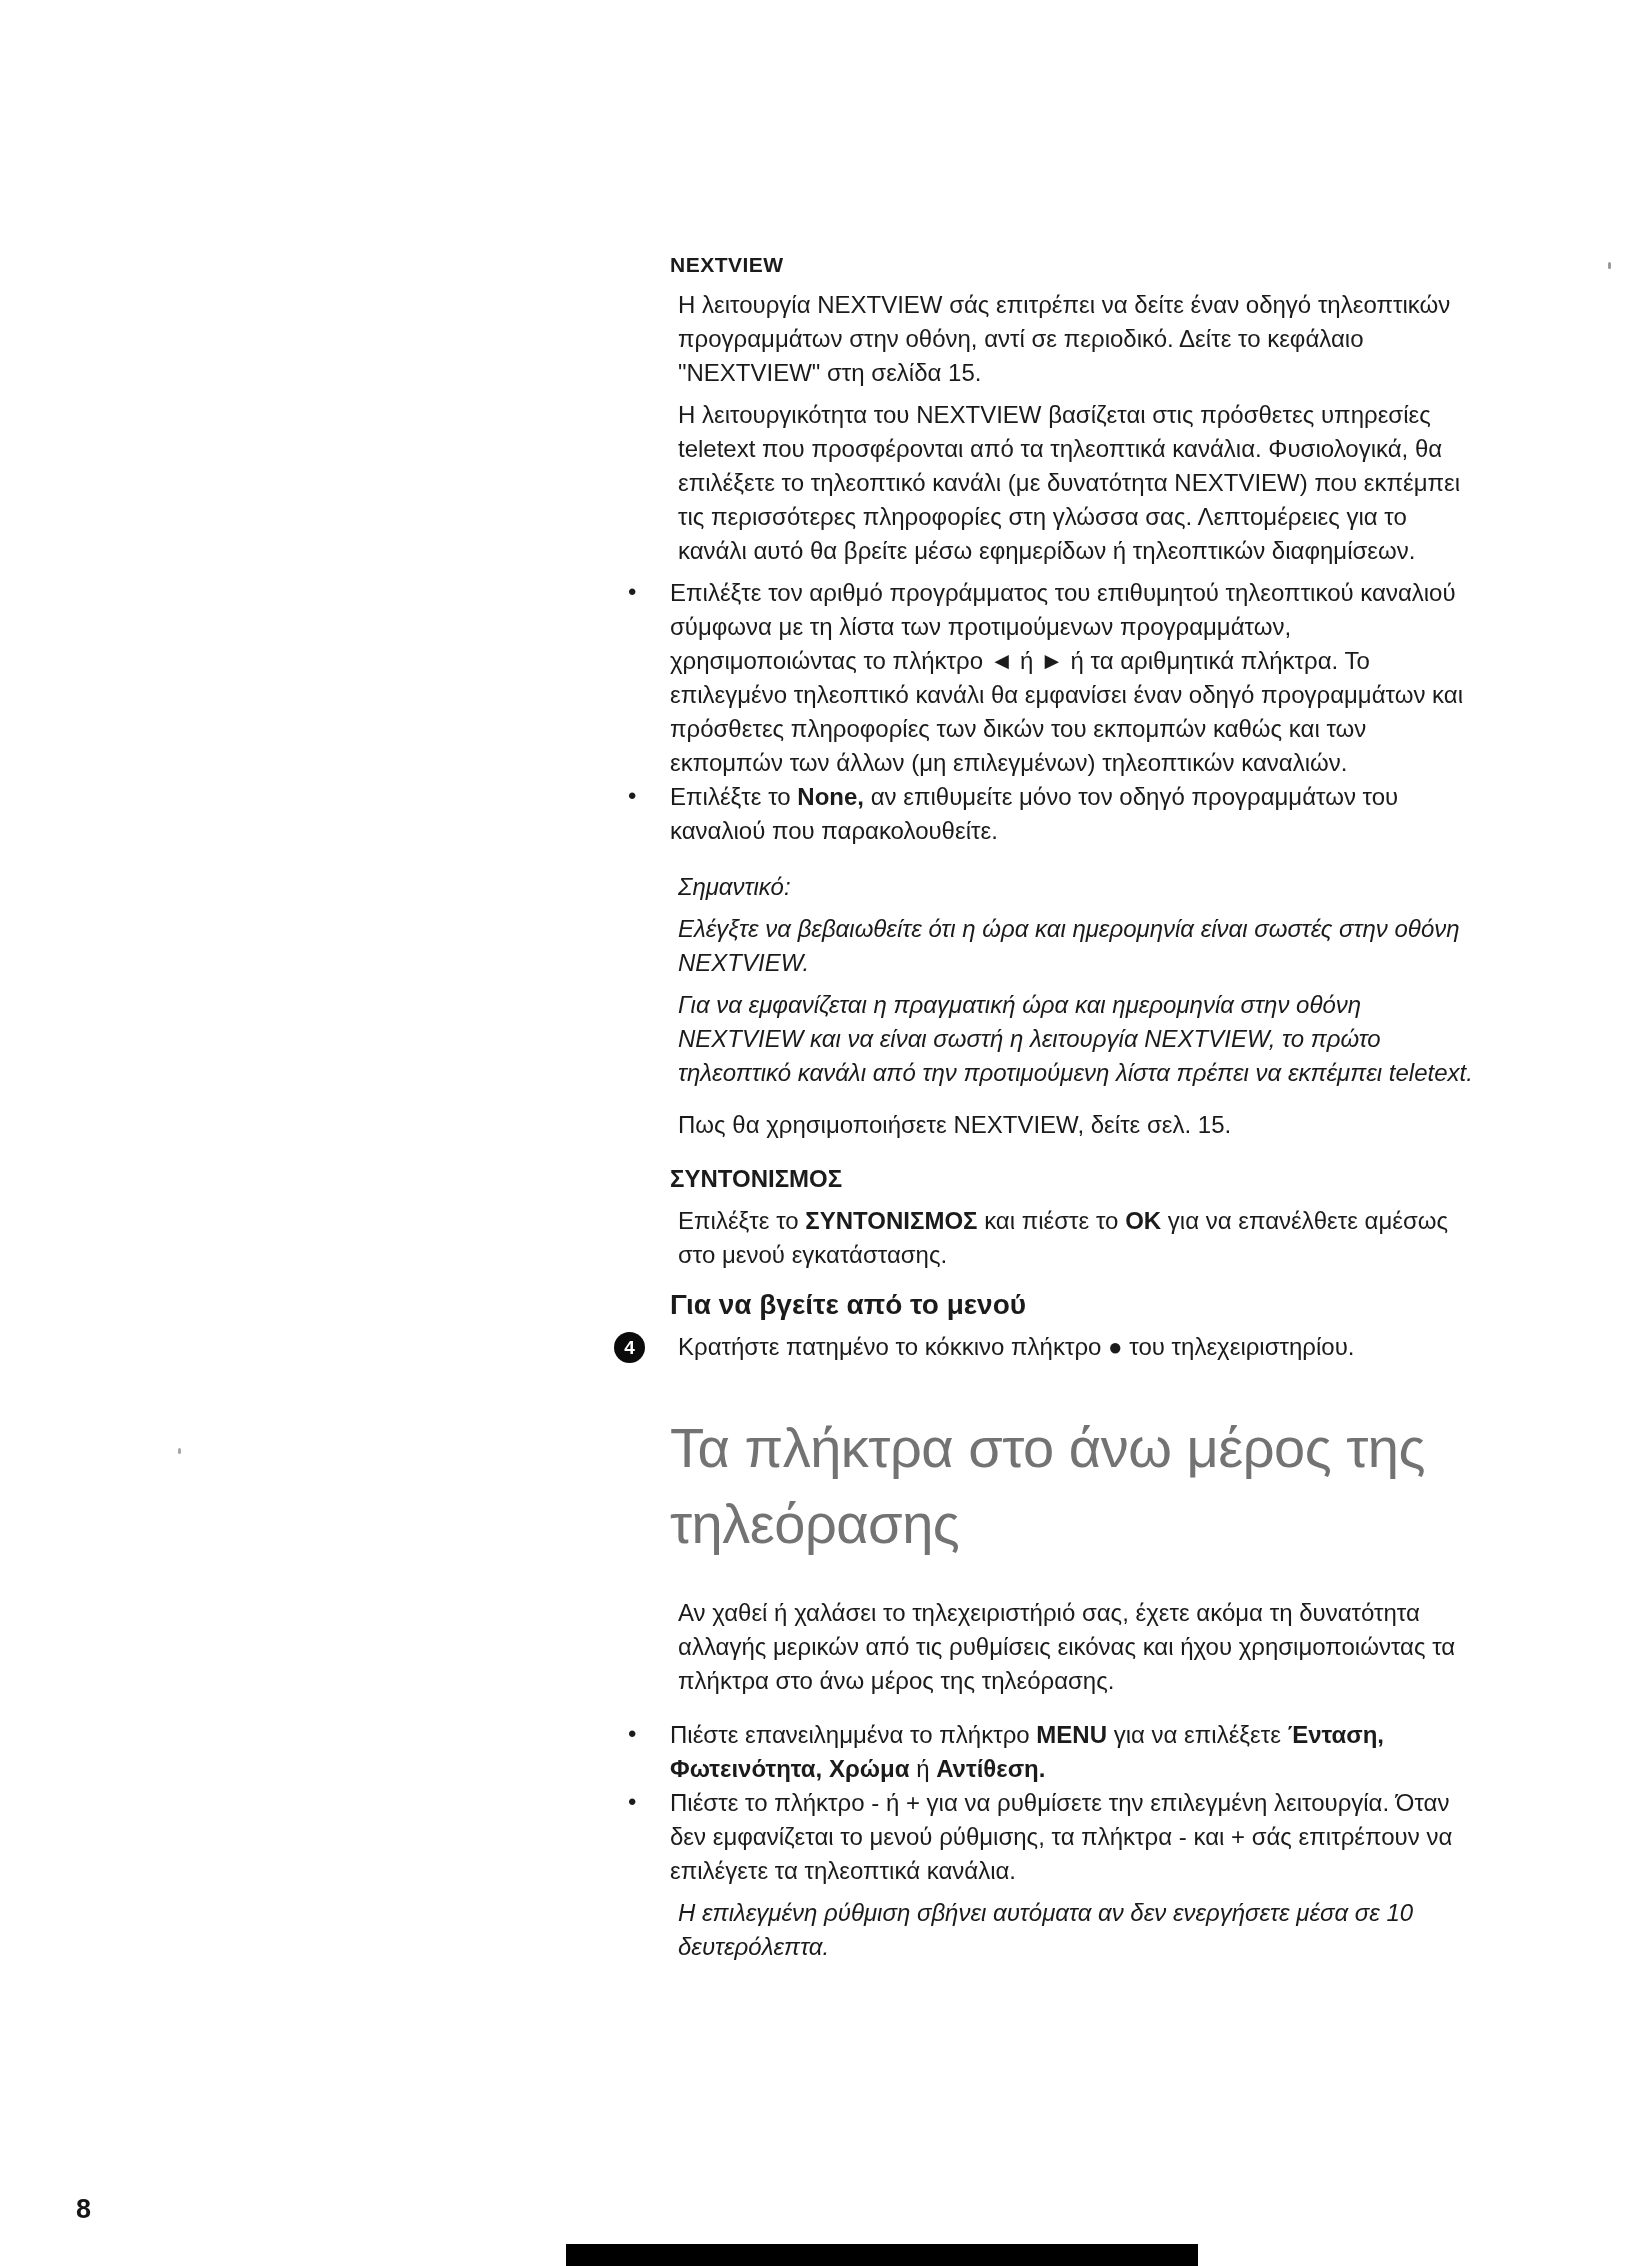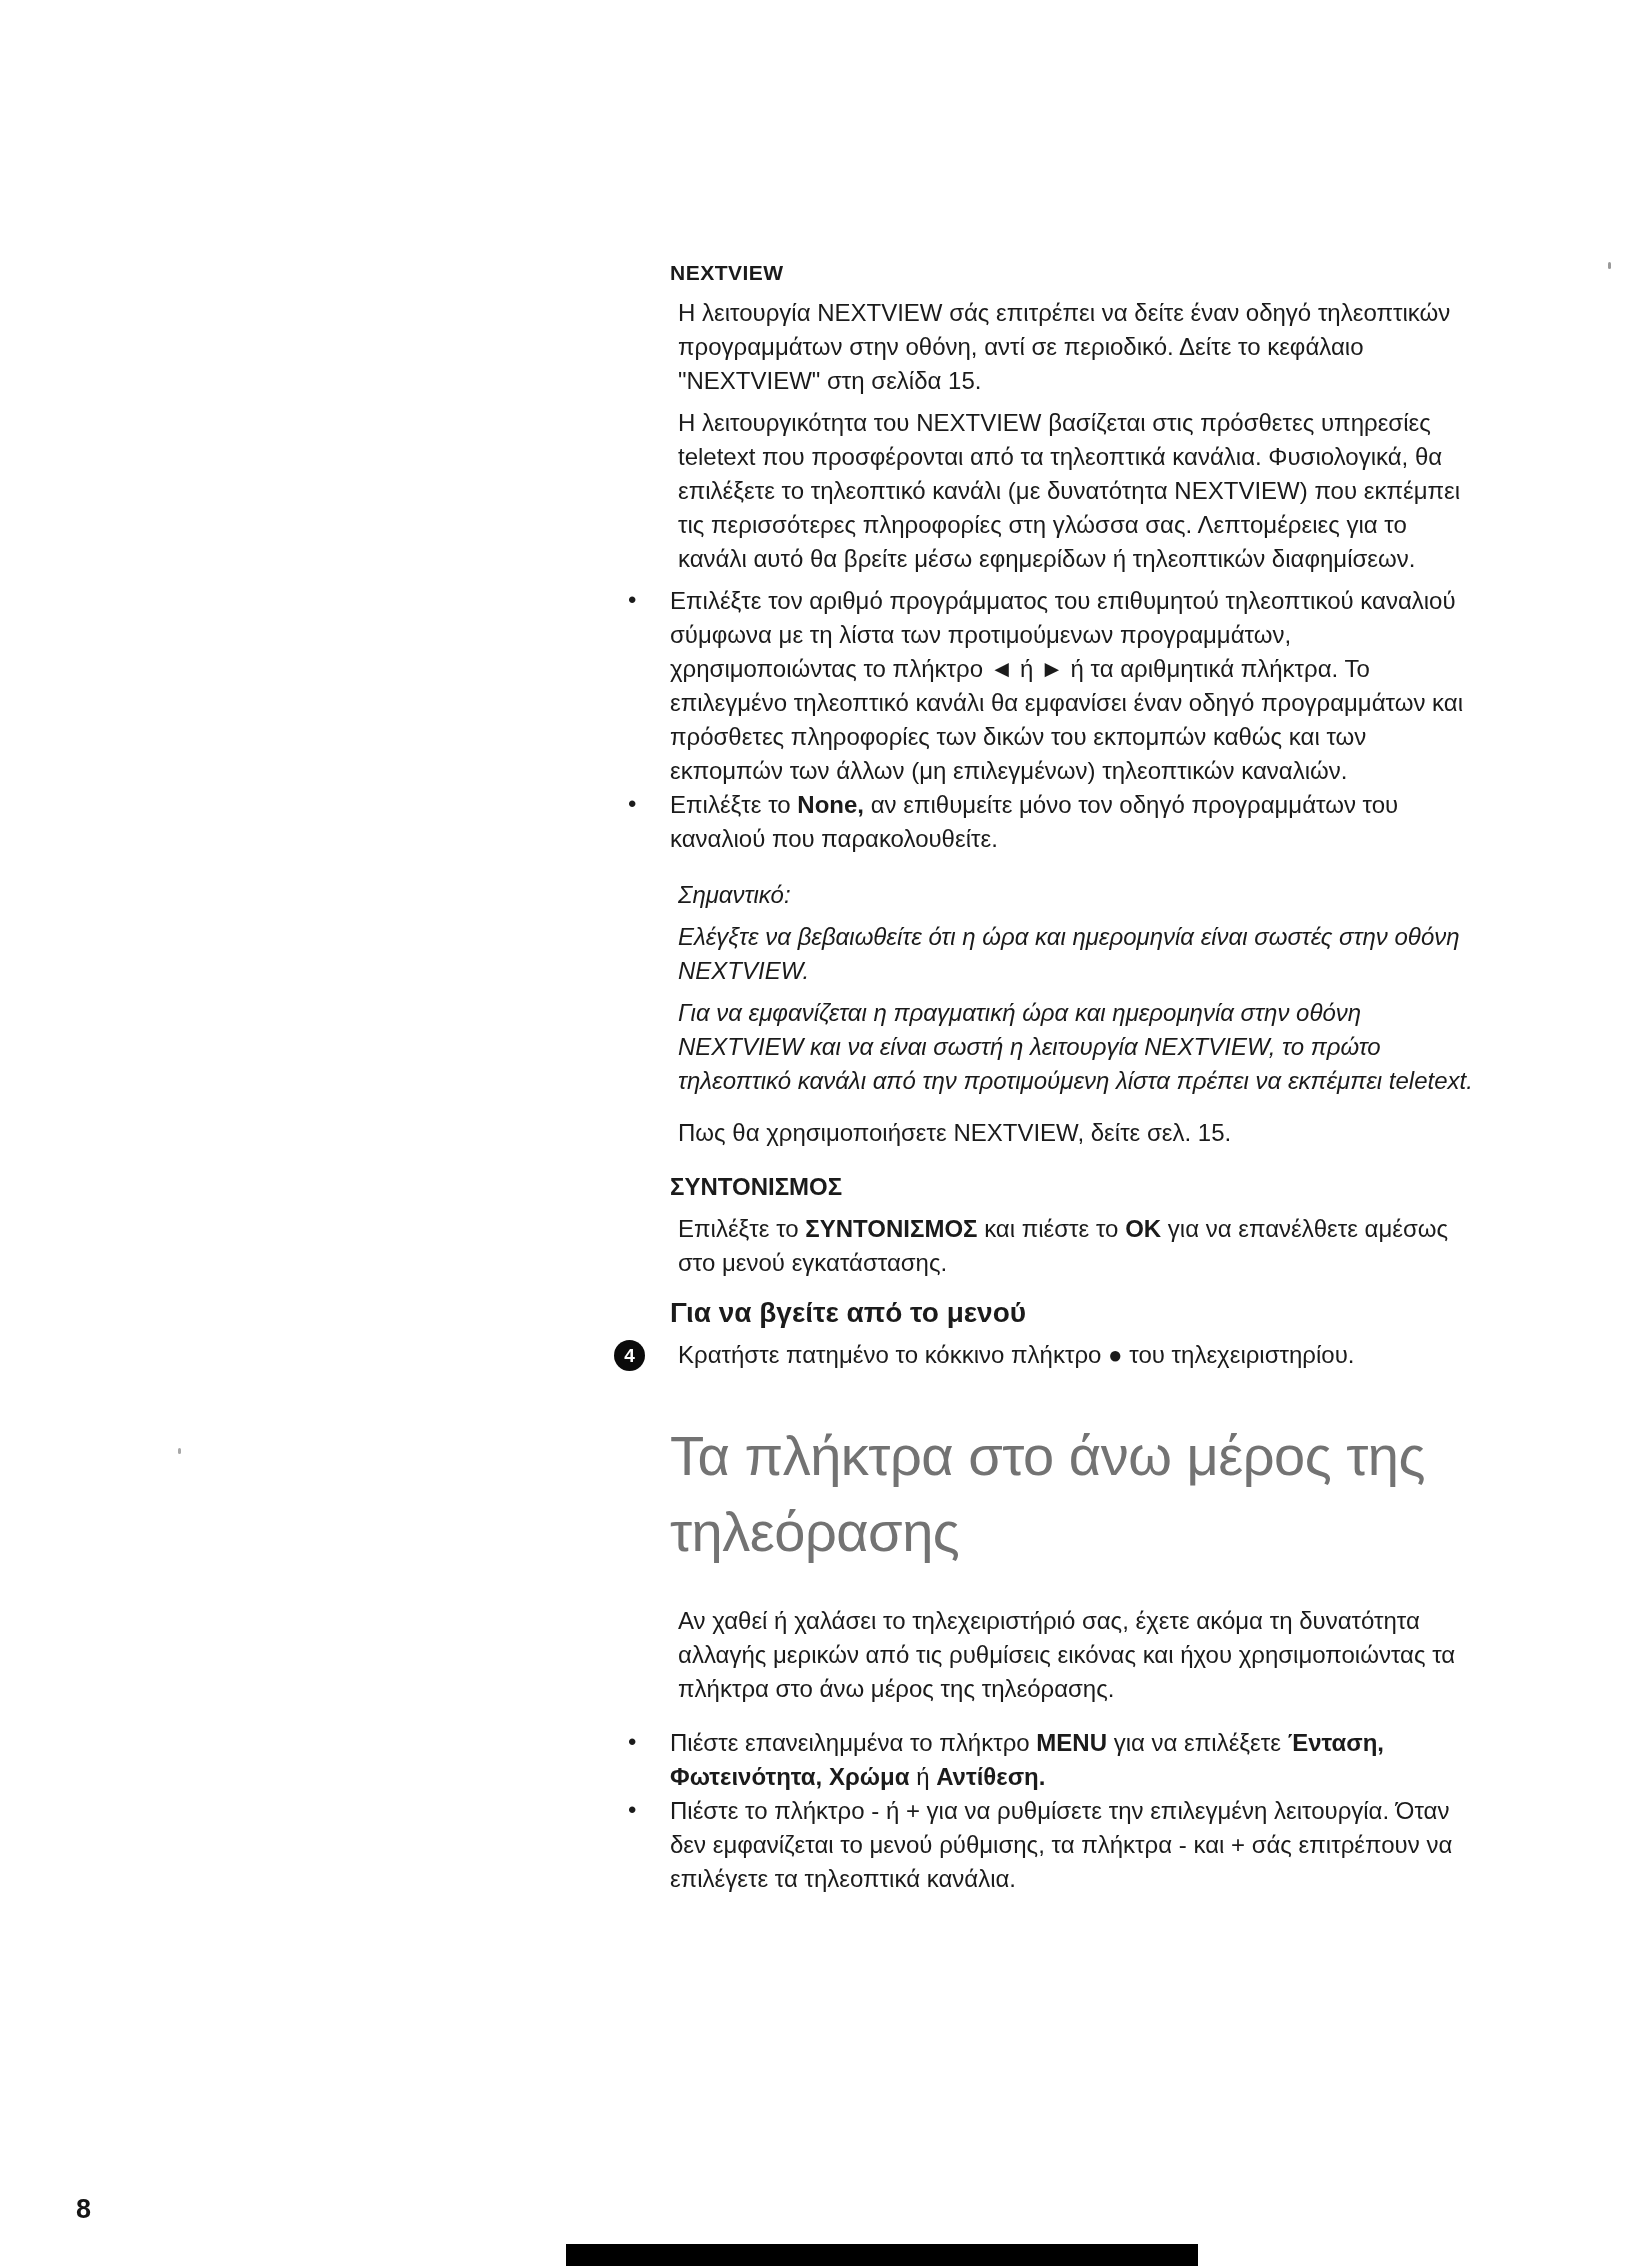--- a/index.html
+++ b/index.html
@@ -6,21 +6,21 @@
   .page{
     position:relative;
     width:1644px;height:2266px;
     background:#ffffff;
     font-family:"Liberation Sans","DejaVu Sans",sans-serif;
     color:#1b1b1b;
     overflow:hidden;
   }
   .content{
     position:absolute;
-    left:670px;top:258px;width:814px;
+    left:670px;top:250px;width:814px;
     font-size:24px;line-height:34px;
   }
   .content p{margin:8px;}
   .smallcaps-head{
     font-size:21px;font-weight:bold;letter-spacing:.5px;
     line-height:30px;margin:0 0 4px 0;
   }
   .tuning-head{font-weight:bold;font-size:24px;line-height:34px;margin:20px 0 0 0;}
   .exit-head{font-weight:bold;font-size:28px;line-height:34px;margin:16px 0 0 0;}
   ul.bullets{list-style:none;margin:6px 0 0 0;padding:0;}
@@ -87,20 +87,21 @@
 
     <h1 class="big-title">Τα πλήκτρα στο άνω μέρος της τηλεόρασης</h1>
 
     <p class="after-title">Αν χαθεί ή χαλάσει το τηλεχειριστήριό σας, έχετε ακόμα τη δυνατότητα αλλαγής μερικών από τις ρυθμίσεις εικόνας και ήχου χρησιμοποιώντας τα πλήκτρα στο άνω μέρος της τηλεόρασης.</p>
 
     <ul class="bullets bullets2">
       <li><span class="bullet-marker">•</span><span><span>Πιέστε επανειλημμένα το πλήκτρο </span><b>MENU</b><span> για να επιλέξετε </span><b>Ένταση, Φωτεινότητα, Χρώμα</b><span> ή </span><b>Αντίθεση.</b></span></li>
       <li><span class="bullet-marker">•</span><span>Πιέστε το πλήκτρο - ή + για να ρυθμίσετε την επιλεγμένη λειτουργία. Όταν δεν εμφανίζεται το μενού ρύθμισης, τα πλήκτρα - και + σάς επιτρέπουν να επιλέγετε τα τηλεοπτικά κανάλια.</span></li>
     </ul>
 
+    <p class="final-note">Η επιλεγμένη ρύθμιση σβήνει αυτόματα αν δεν ενεργήσετε μέσα σε 10 δευτερόλεπτα.</p>
 
   </div>
 
   <div class="page-number">8</div>
 
   <div class="bottom-bar"></div>
   <div class="speck-a"></div>
   <div class="speck-b"></div>
 
 </div>

